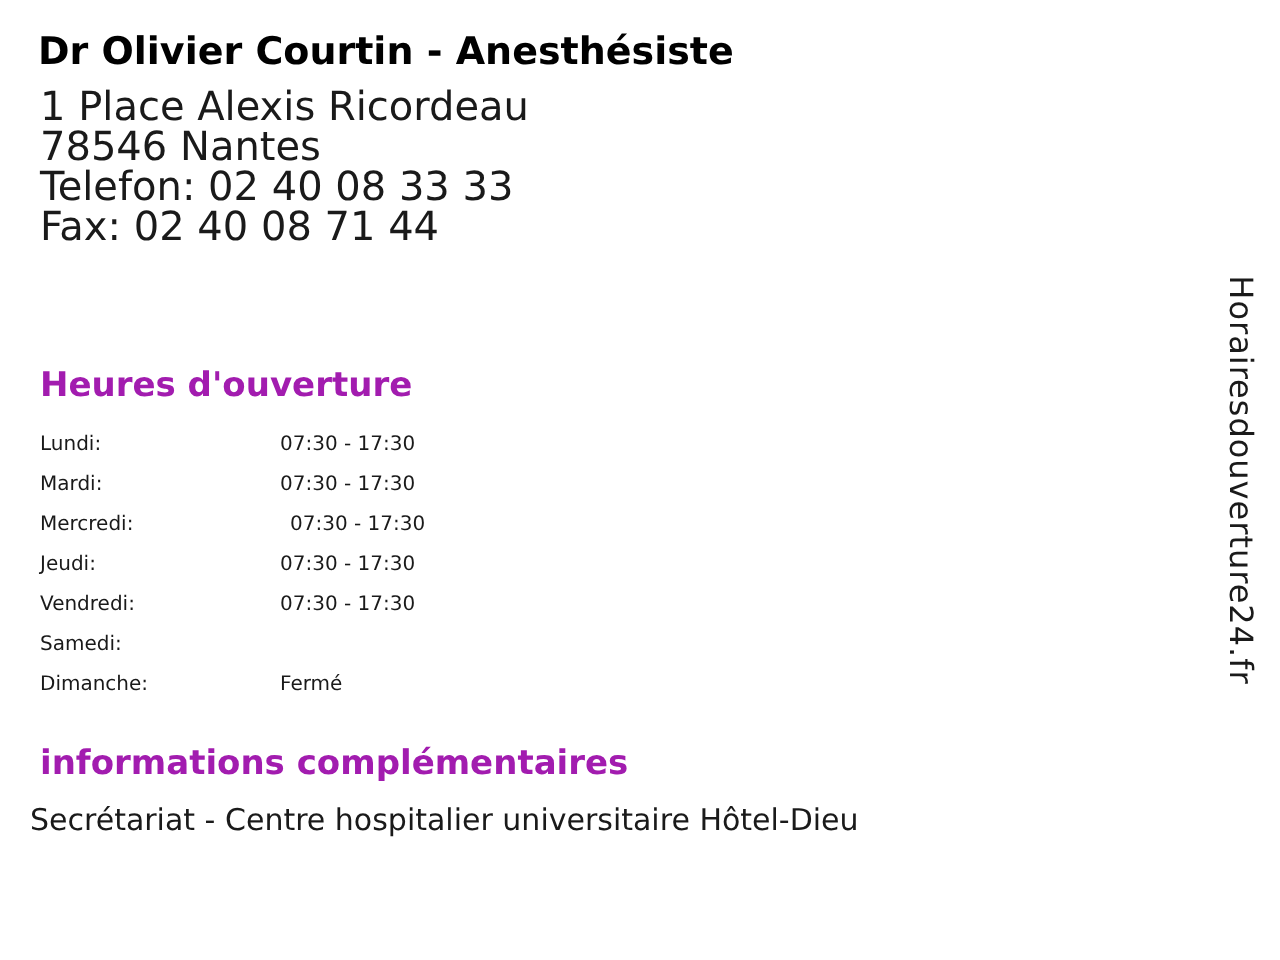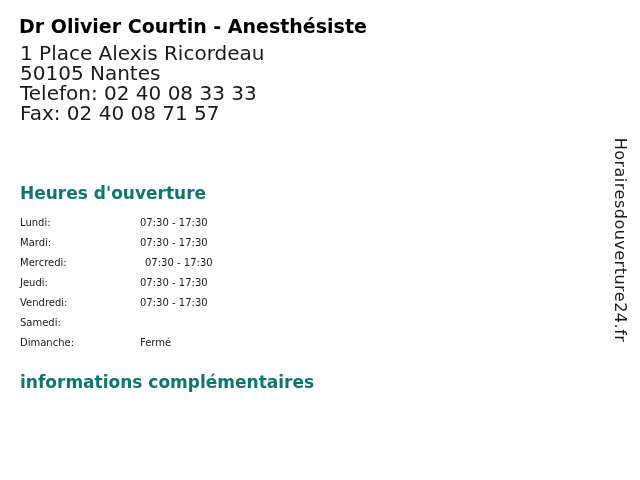--- a/index.html
+++ b/index.html
@@ -30,21 +30,21 @@
     font-size: 20px;
     line-height: 20px;
     white-space: nowrap;
   }
   .section-heading {
     position: absolute;
     left: 20px;
     font-size: 17px;
     line-height: 20px;
     font-weight: bold;
-    color: #0f766e;
+    color: #a21caf;
     white-space: nowrap;
   }
   .hours-heading { top: 183px; }
   .info-heading  { top: 372px; }
   .hours-table {
     position: absolute;
     left: 20px; top: 213px;
     font-size: 10px;
     line-height: 20px;
   }
@@ -73,23 +73,23 @@
 </style>
 </head>
 <body>
 
 <div class="page">
 
   <h1 class="title">Dr Olivier Courtin - Anesthésiste</h1>
 
   <div class="contact">
     <div>1 Place Alexis Ricordeau</div>
-    <div>50105 Nantes</div>
+    <div>78546 Nantes</div>
     <div>Telefon: 02 40 08 33 33</div>
-    <div>Fax: 02 40 08 71 57</div>
+    <div>Fax: 02 40 08 71 44</div>
   </div>
 
   <h2 class="section-heading hours-heading">Heures d'ouverture</h2>
 
   <div class="hours-table">
     <div class="hours-row">
       <span class="day">Lundi:</span>
       <span class="time">07:30 - 17:30</span>
     </div>
     <div class="hours-row">
@@ -112,16 +112,17 @@
       <span class="day">Samedi:</span>
     </div>
     <div class="hours-row">
       <span class="day">Dimanche:</span>
       <span class="time">Fermé</span>
     </div>
   </div>
 
   <h2 class="section-heading info-heading">informations complémentaires</h2>
 
+  <div class="info-text">Secrétariat - Centre hospitalier universitaire Hôtel-Dieu</div>
 
   <div class="watermark">Horairesdouverture24.fr</div>
 
 </div>
 
 </body></html>

